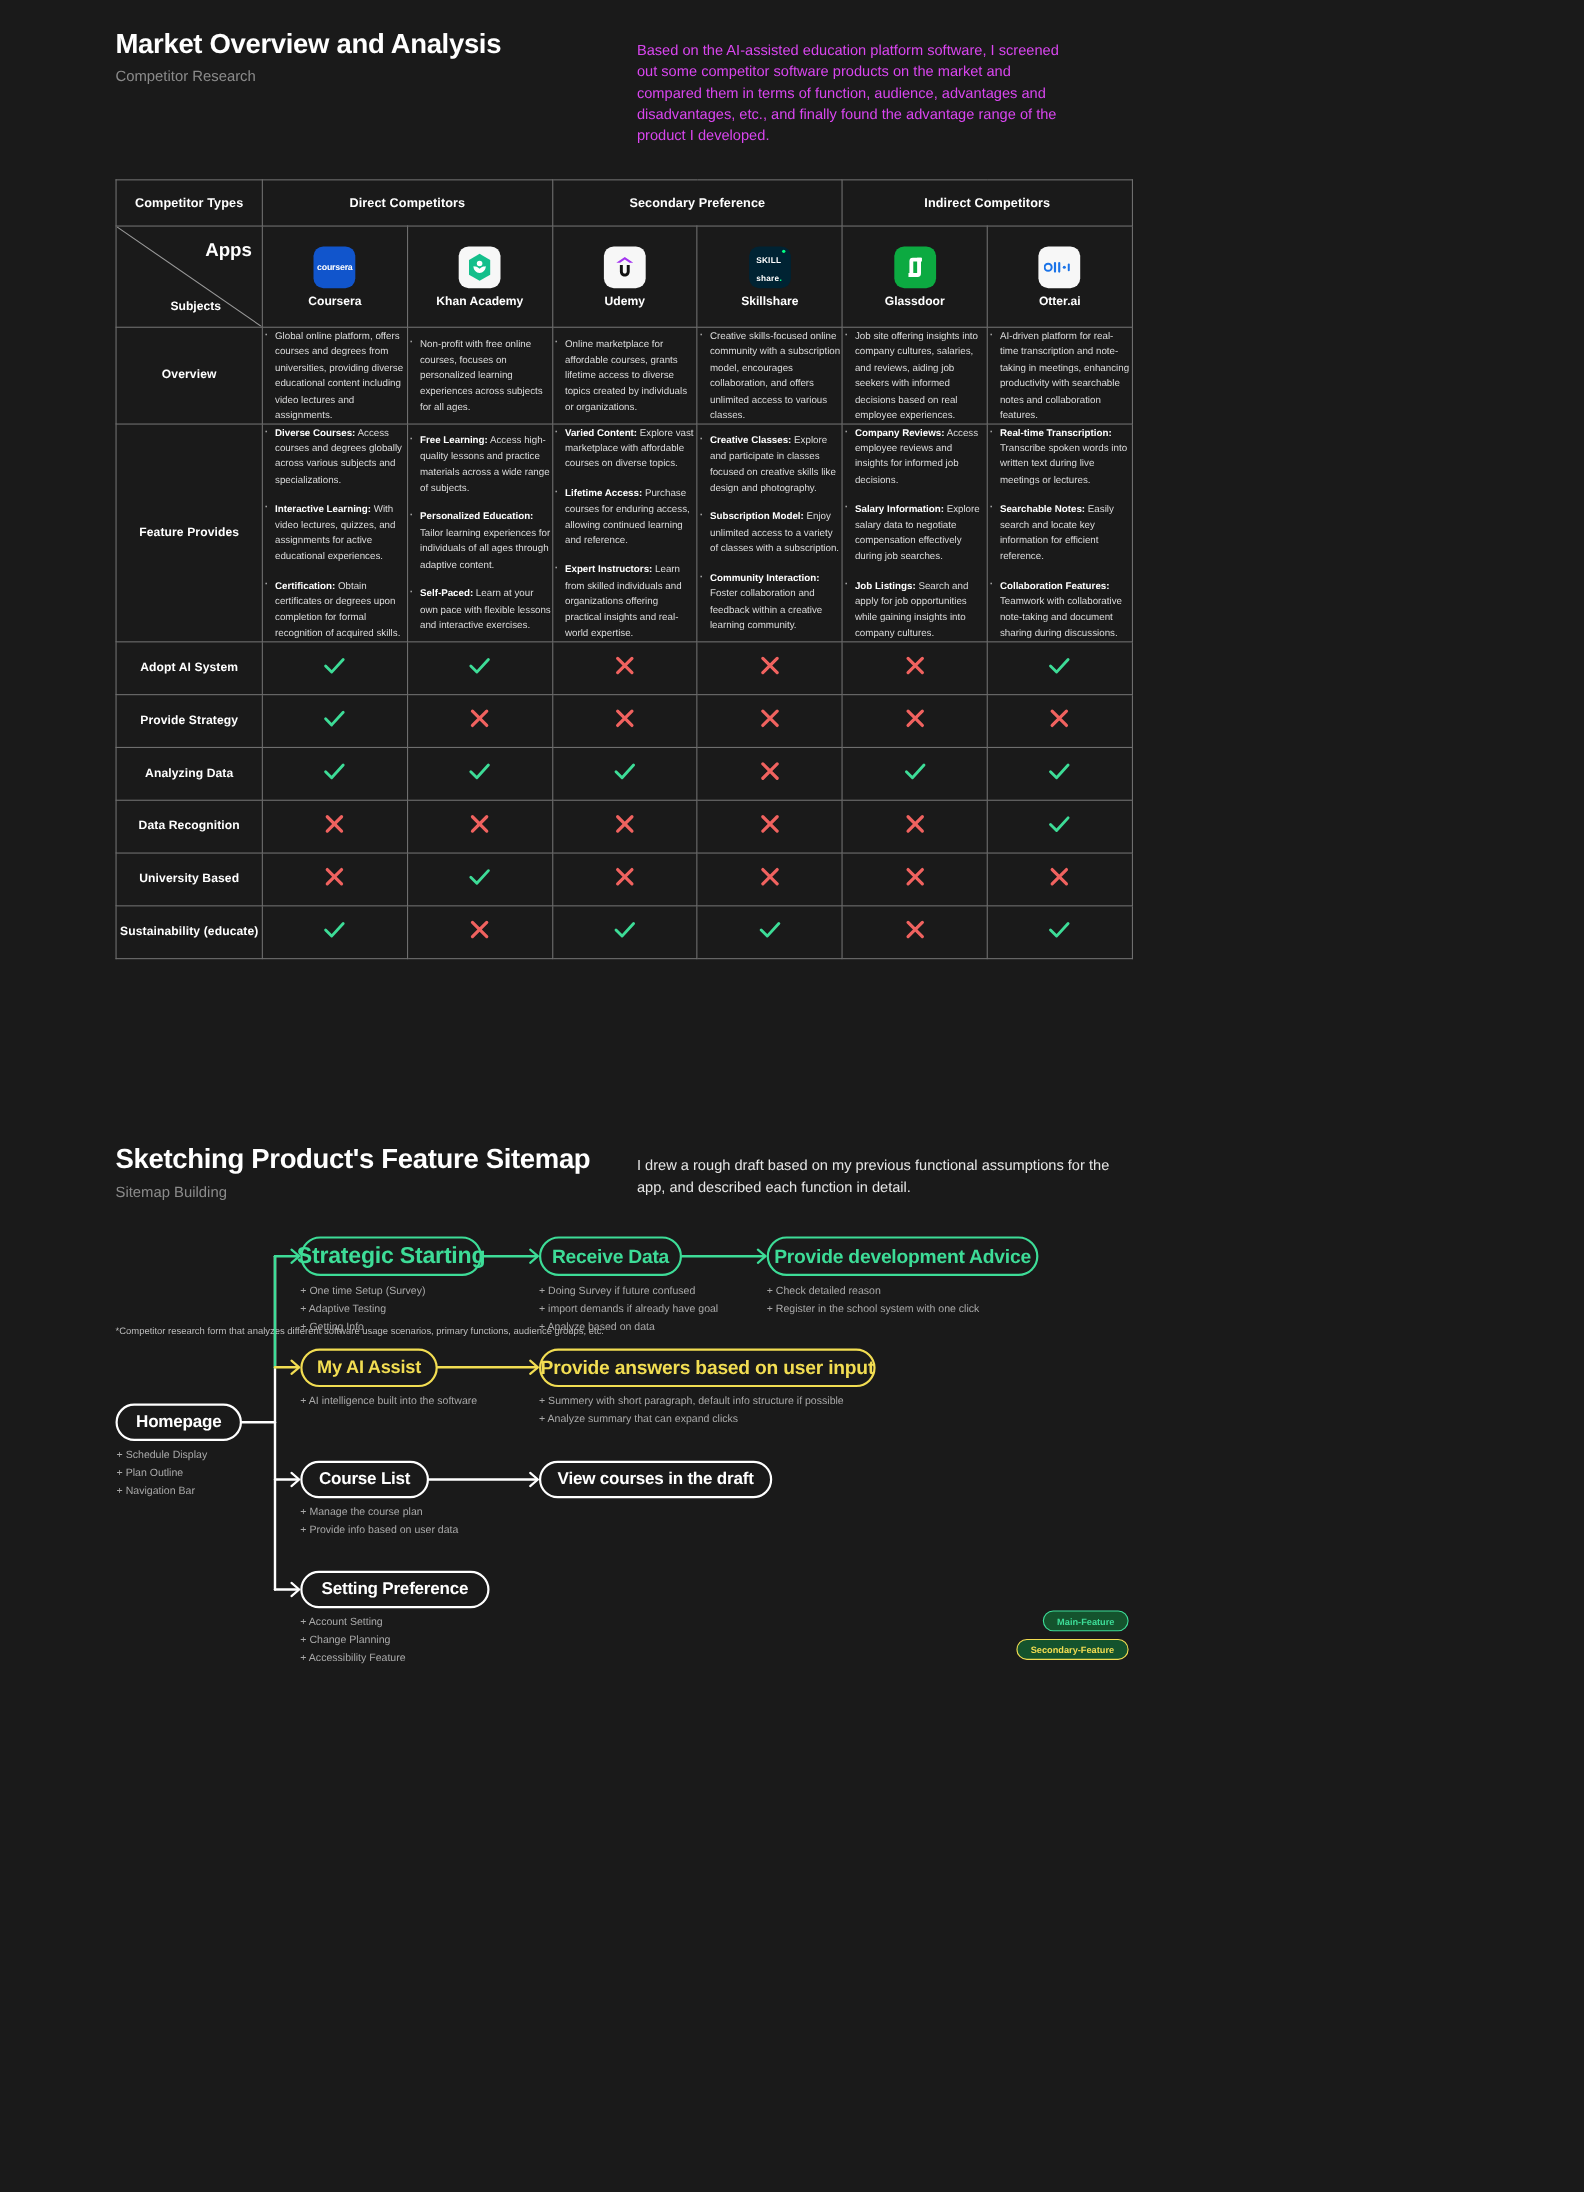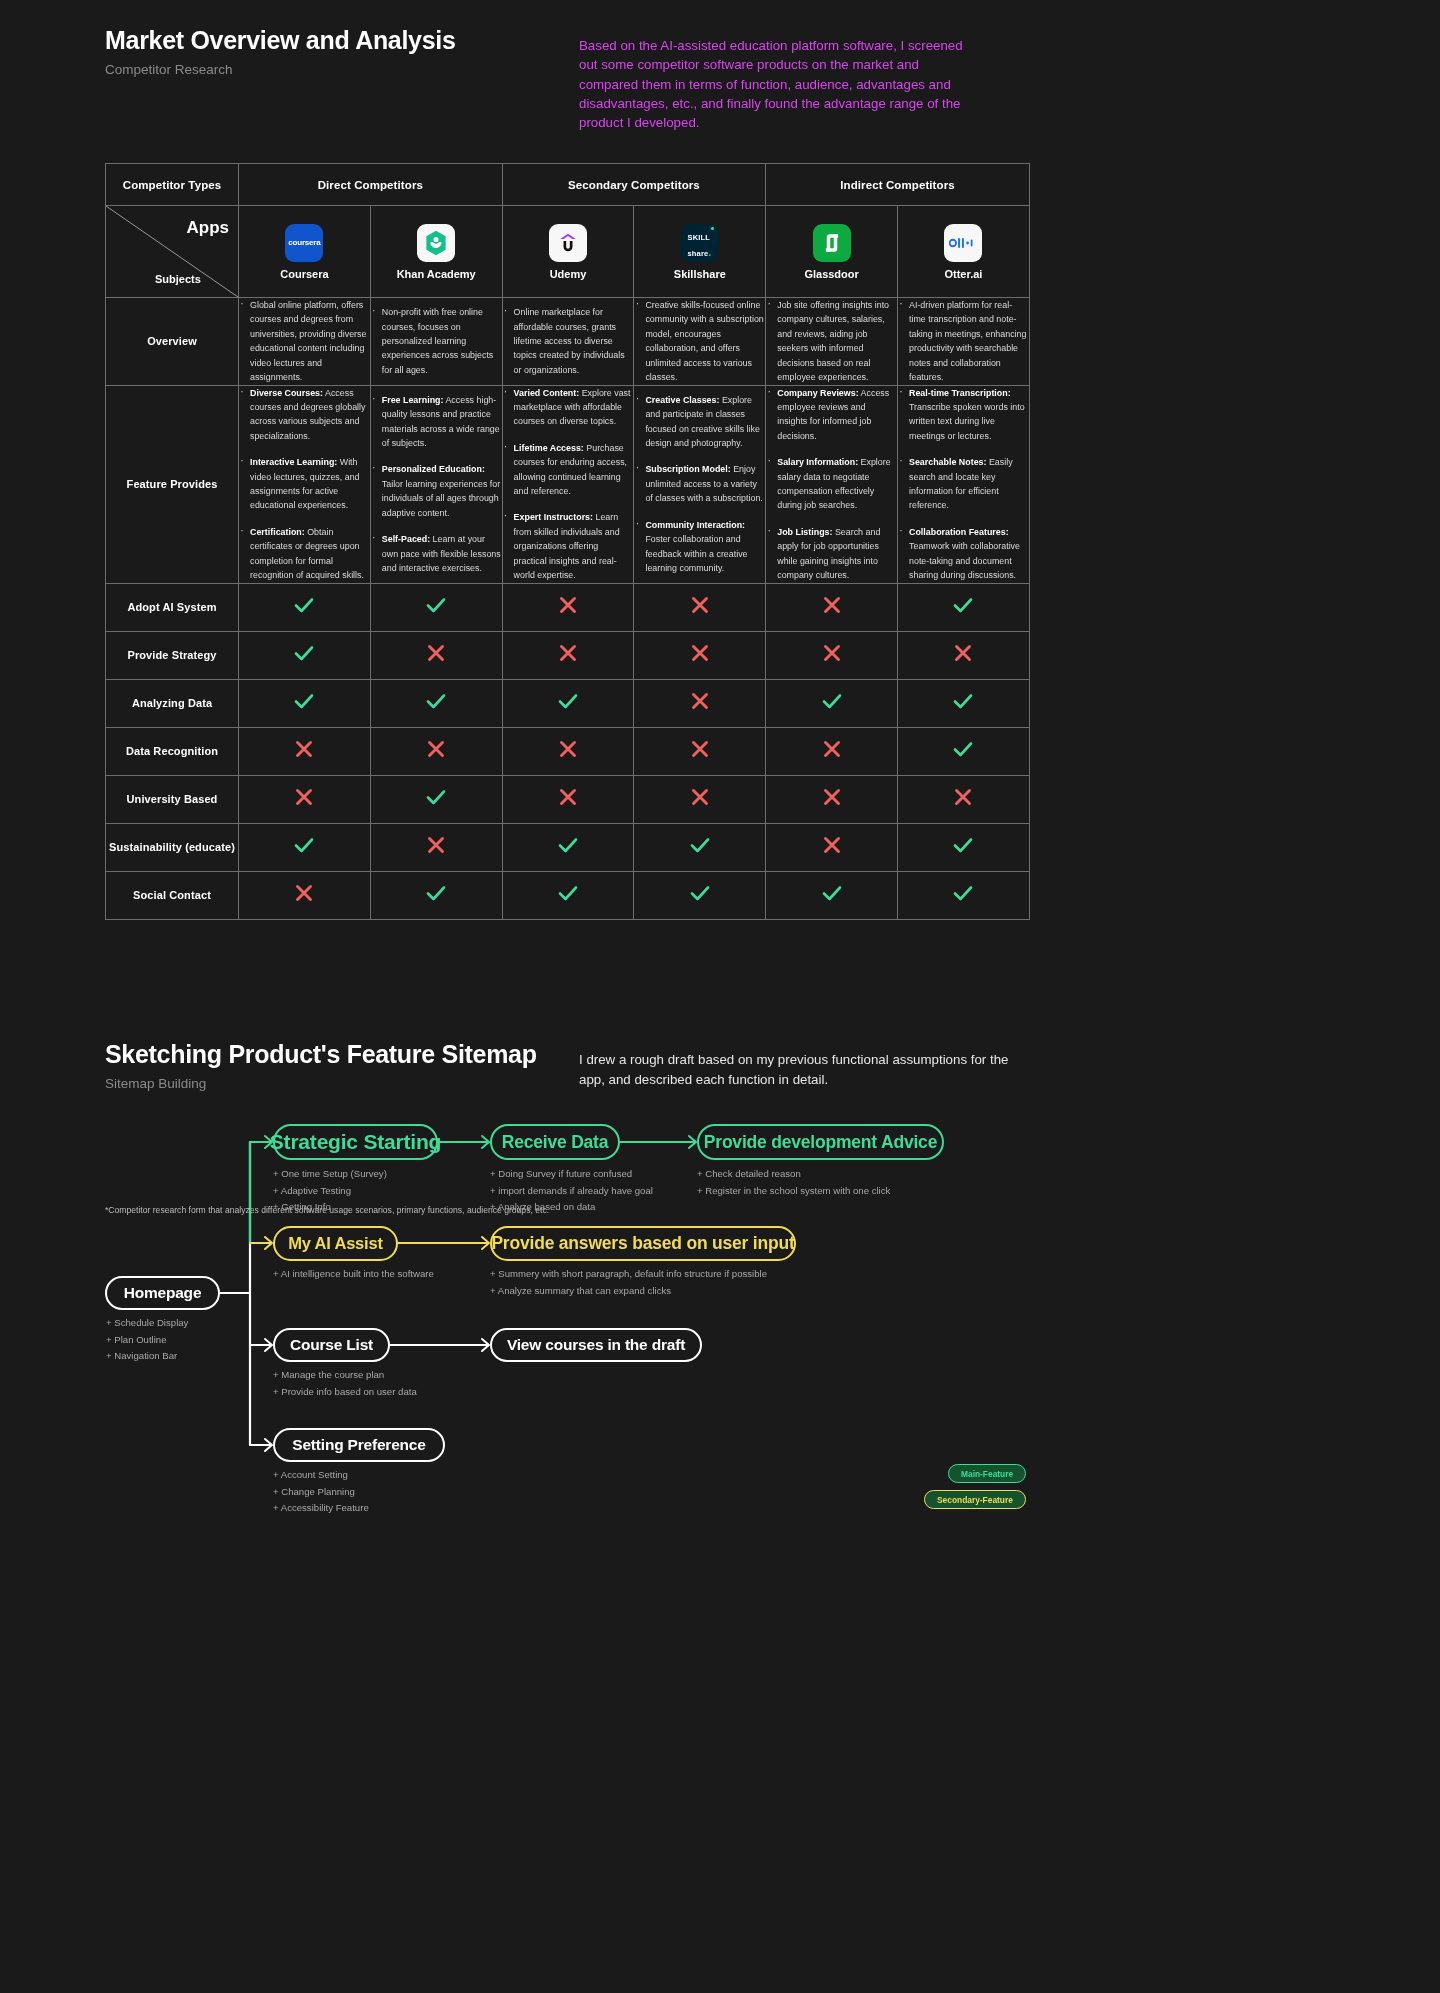--- a/index.html
+++ b/index.html
@@ -157,21 +157,21 @@
       <col class="col-app">
       <col class="col-app">
       <col class="col-app">
       <col class="col-app">
       <col class="col-app">
   </colgroup>
   <tbody id="cmp-body">
       <tr>
         <td class="hdr-cell">Competitor Types</td>
         <td class="hdr-cell" colspan="2">Direct Competitors</td>
-        <td class="hdr-cell" colspan="2">Secondary Competitors</td>
+        <td class="hdr-cell" colspan="2">Secondary Preference</td>
         <td class="hdr-cell" colspan="2">Indirect Competitors</td>
       </tr>
       <tr>
         <td class="diag-cell">
           <svg class="diag-line" viewBox="0 0 133 92" preserveAspectRatio="none">
             <line x1="0" y1="0" x2="133" y2="92" stroke="#9a9a9a" stroke-width="1"></line>
           </svg>
           <span class="apps">Apps</span>
           <span class="subjects">Subjects</span>
         </td>
@@ -432,41 +432,20 @@
             <path d="M5.5 5.5l13 13M18.5 5.5l-13 13"></path>
           </svg></td>
         <td class="mark-cell"><svg class="mark" viewBox="0 0 24 24" fill="none" stroke="#3ddc97" stroke-width="2.6" stroke-linecap="round" stroke-linejoin="round">
             <path d="M4 12.5l5.5 5.5L20 6.5"></path>
           </svg></td>
         <td class="mark-cell"><svg class="mark" viewBox="0 0 24 24" fill="none" stroke="#3ddc97" stroke-width="2.6" stroke-linecap="round" stroke-linejoin="round">
             <path d="M4 12.5l5.5 5.5L20 6.5"></path>
           </svg></td>
         <td class="mark-cell"><svg class="mark" viewBox="0 0 24 24" fill="none" stroke="#f0625f" stroke-width="2.9" stroke-linecap="round">
             <path d="M5.5 5.5l13 13M18.5 5.5l-13 13"></path>
-          </svg></td>
-        <td class="mark-cell"><svg class="mark" viewBox="0 0 24 24" fill="none" stroke="#3ddc97" stroke-width="2.6" stroke-linecap="round" stroke-linejoin="round">
-            <path d="M4 12.5l5.5 5.5L20 6.5"></path>
-          </svg></td>
-      </tr>
-      <tr>
-        <td class="rowlabel">Social Contact</td>
-        <td class="mark-cell"><svg class="mark" viewBox="0 0 24 24" fill="none" stroke="#f0625f" stroke-width="2.9" stroke-linecap="round">
-            <path d="M5.5 5.5l13 13M18.5 5.5l-13 13"></path>
-          </svg></td>
-        <td class="mark-cell"><svg class="mark" viewBox="0 0 24 24" fill="none" stroke="#3ddc97" stroke-width="2.6" stroke-linecap="round" stroke-linejoin="round">
-            <path d="M4 12.5l5.5 5.5L20 6.5"></path>
-          </svg></td>
-        <td class="mark-cell"><svg class="mark" viewBox="0 0 24 24" fill="none" stroke="#3ddc97" stroke-width="2.6" stroke-linecap="round" stroke-linejoin="round">
-            <path d="M4 12.5l5.5 5.5L20 6.5"></path>
-          </svg></td>
-        <td class="mark-cell"><svg class="mark" viewBox="0 0 24 24" fill="none" stroke="#3ddc97" stroke-width="2.6" stroke-linecap="round" stroke-linejoin="round">
-            <path d="M4 12.5l5.5 5.5L20 6.5"></path>
-          </svg></td>
-        <td class="mark-cell"><svg class="mark" viewBox="0 0 24 24" fill="none" stroke="#3ddc97" stroke-width="2.6" stroke-linecap="round" stroke-linejoin="round">
-            <path d="M4 12.5l5.5 5.5L20 6.5"></path>
           </svg></td>
         <td class="mark-cell"><svg class="mark" viewBox="0 0 24 24" fill="none" stroke="#3ddc97" stroke-width="2.6" stroke-linecap="round" stroke-linejoin="round">
             <path d="M4 12.5l5.5 5.5L20 6.5"></path>
           </svg></td>
       </tr>
     </tbody>
 </table>
 
 <div class="table-note">*Competitor research form that analyzes different software usage scenarios, primary functions, audience groups, etc.</div>
 

